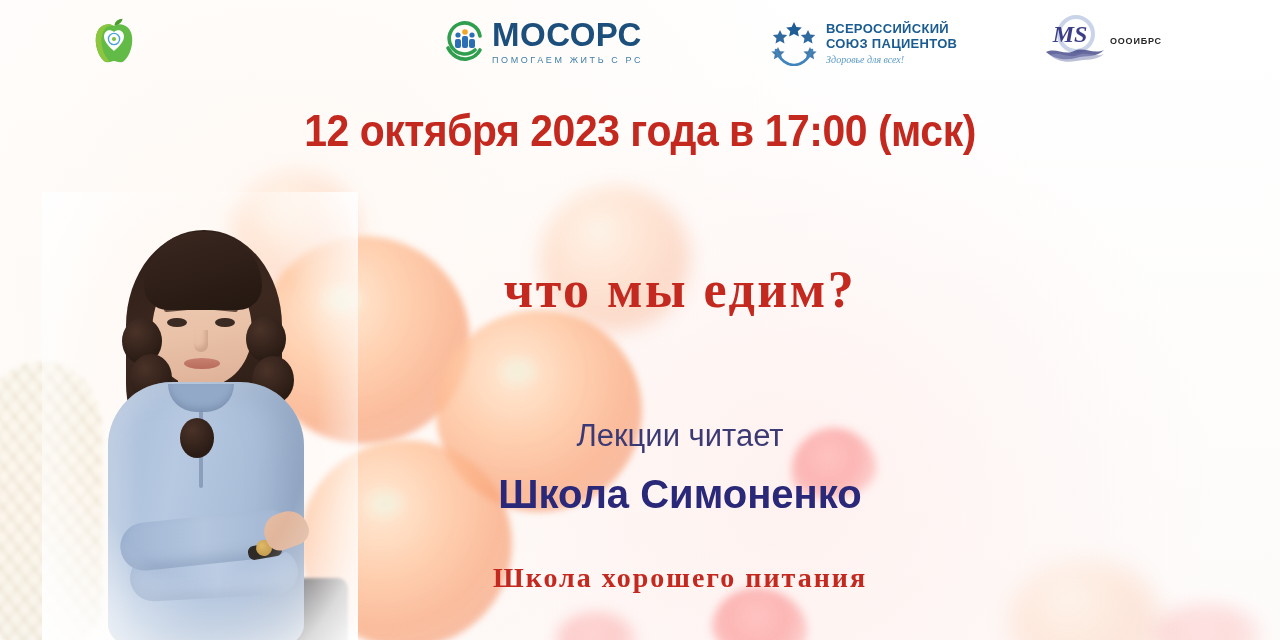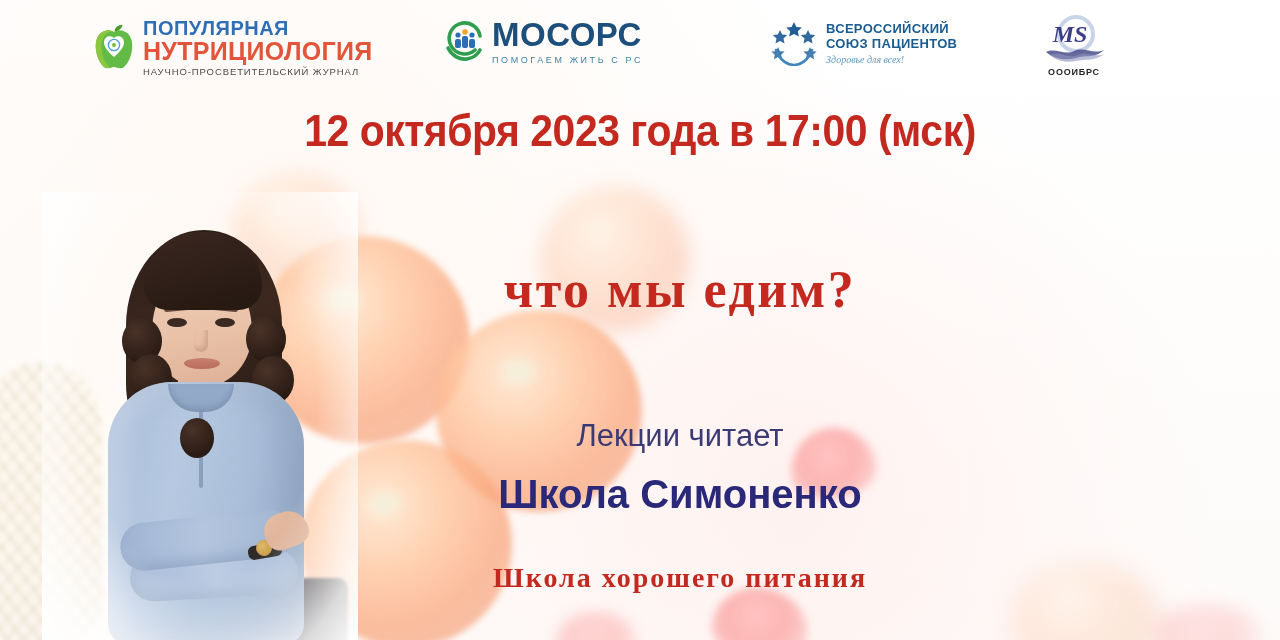--- a/index.html
+++ b/index.html
@@ -289,21 +289,21 @@
     font-size: 13px; font-weight: bold; letter-spacing: 0.3px;
     color: #1a5c92; text-transform: uppercase; line-height: 1.18;
     font-family: "Liberation Sans", sans-serif;
   }
   .vsp-line3 {
     font-size: 10px; color: #5b9ac4; margin-top: 3px;
     font-family: "Liberation Serif", serif; font-style: italic;
   }
 
   
-  #logo-ms { left: 1038px; top: 14px; flex-direction: column; align-items: center; }
+  #logo-ms { left: 1038px; top: 14px; flex-direction: row; align-items: center; }
   .ms-abbr {
     font-size: 9px; font-weight: bold; letter-spacing: 0.8px;
     color: #262626; margin-top: 3px;
     font-family: "Liberation Sans", sans-serif;
   }
 
   
   #date-line {
     position: absolute;
     left: 0; top: 106px;
@@ -437,25 +437,20 @@
 
     <div class="logo" id="logo-nutriciology">
       <svg width="44" height="46" viewBox="0 0 44 46">
         <path d="M22 8 C16 4 7 7 4.5 16 C2 25 6 38 12 43 C16 46 19 43 22 43 C25 43 28 46 32 43 C38 38 42 25 39.5 16 C37 7 28 4 22 8 Z" fill="#62bb46"></path>
         <path d="M22 8 C16 4 7 7 4.5 16 C2 25 6 38 12 43 C14 44.5 16 44 17.5 43 C11 37 8 25 10 17 C12 9.5 16.5 6.5 22 8 Z" fill="#8cc63f"></path>
         <path d="M22.5 7 C23 3.5 26 1 30.5 0.8 C30 4.5 27 7 22.5 7.6 Z" fill="#4b9b2e"></path>
         <path d="M22 14 C18.5 10.5 12.5 12 12 18 C11.6 23.5 18 29.5 22 33 C26 29.5 32.4 23.5 32 18 C31.5 12 25.5 10.5 22 14 Z" fill="#ffffff"></path>
         <circle cx="22" cy="21" r="5.6" fill="none" stroke="#4aa3d8" stroke-width="1.4"></circle>
         <circle cx="22" cy="21" r="2.1" fill="#7bc043"></circle>
       </svg>
-      <div class="logo-text">
-        <div class="nutri-line1">ПОПУЛЯРНАЯ</div>
-        <div class="nutri-line2">НУТРИЦИОЛОГИЯ</div>
-        <div class="nutri-line3">НАУЧНО-ПРОСВЕТИТЕЛЬСКИЙ ЖУРНАЛ</div>
-      </div>
     </div>
 
     <div class="logo" id="logo-mosors">
       <svg width="42" height="44" viewBox="0 0 42 44">
         <path d="M36 16 A15.5 15.5 0 1 0 31 30" fill="none" stroke="#2f9e4f" stroke-width="3.6" stroke-linecap="round"></path>
         <path d="M4 28 C8 36 16 40 23 39 C29 38 34 34 36 30" fill="none" stroke="#2f9e4f" stroke-width="3.6" stroke-linecap="round"></path>
         <circle cx="14" cy="15" r="2.6" fill="#2a6fb5"></circle>
         <rect x="11" y="19" width="6" height="9" rx="2" fill="#2a6fb5"></rect>
         <circle cx="21" cy="12" r="2.8" fill="#f0a62a"></circle>
         <rect x="18" y="16" width="6" height="12" rx="2" fill="#2a6fb5"></rect>

